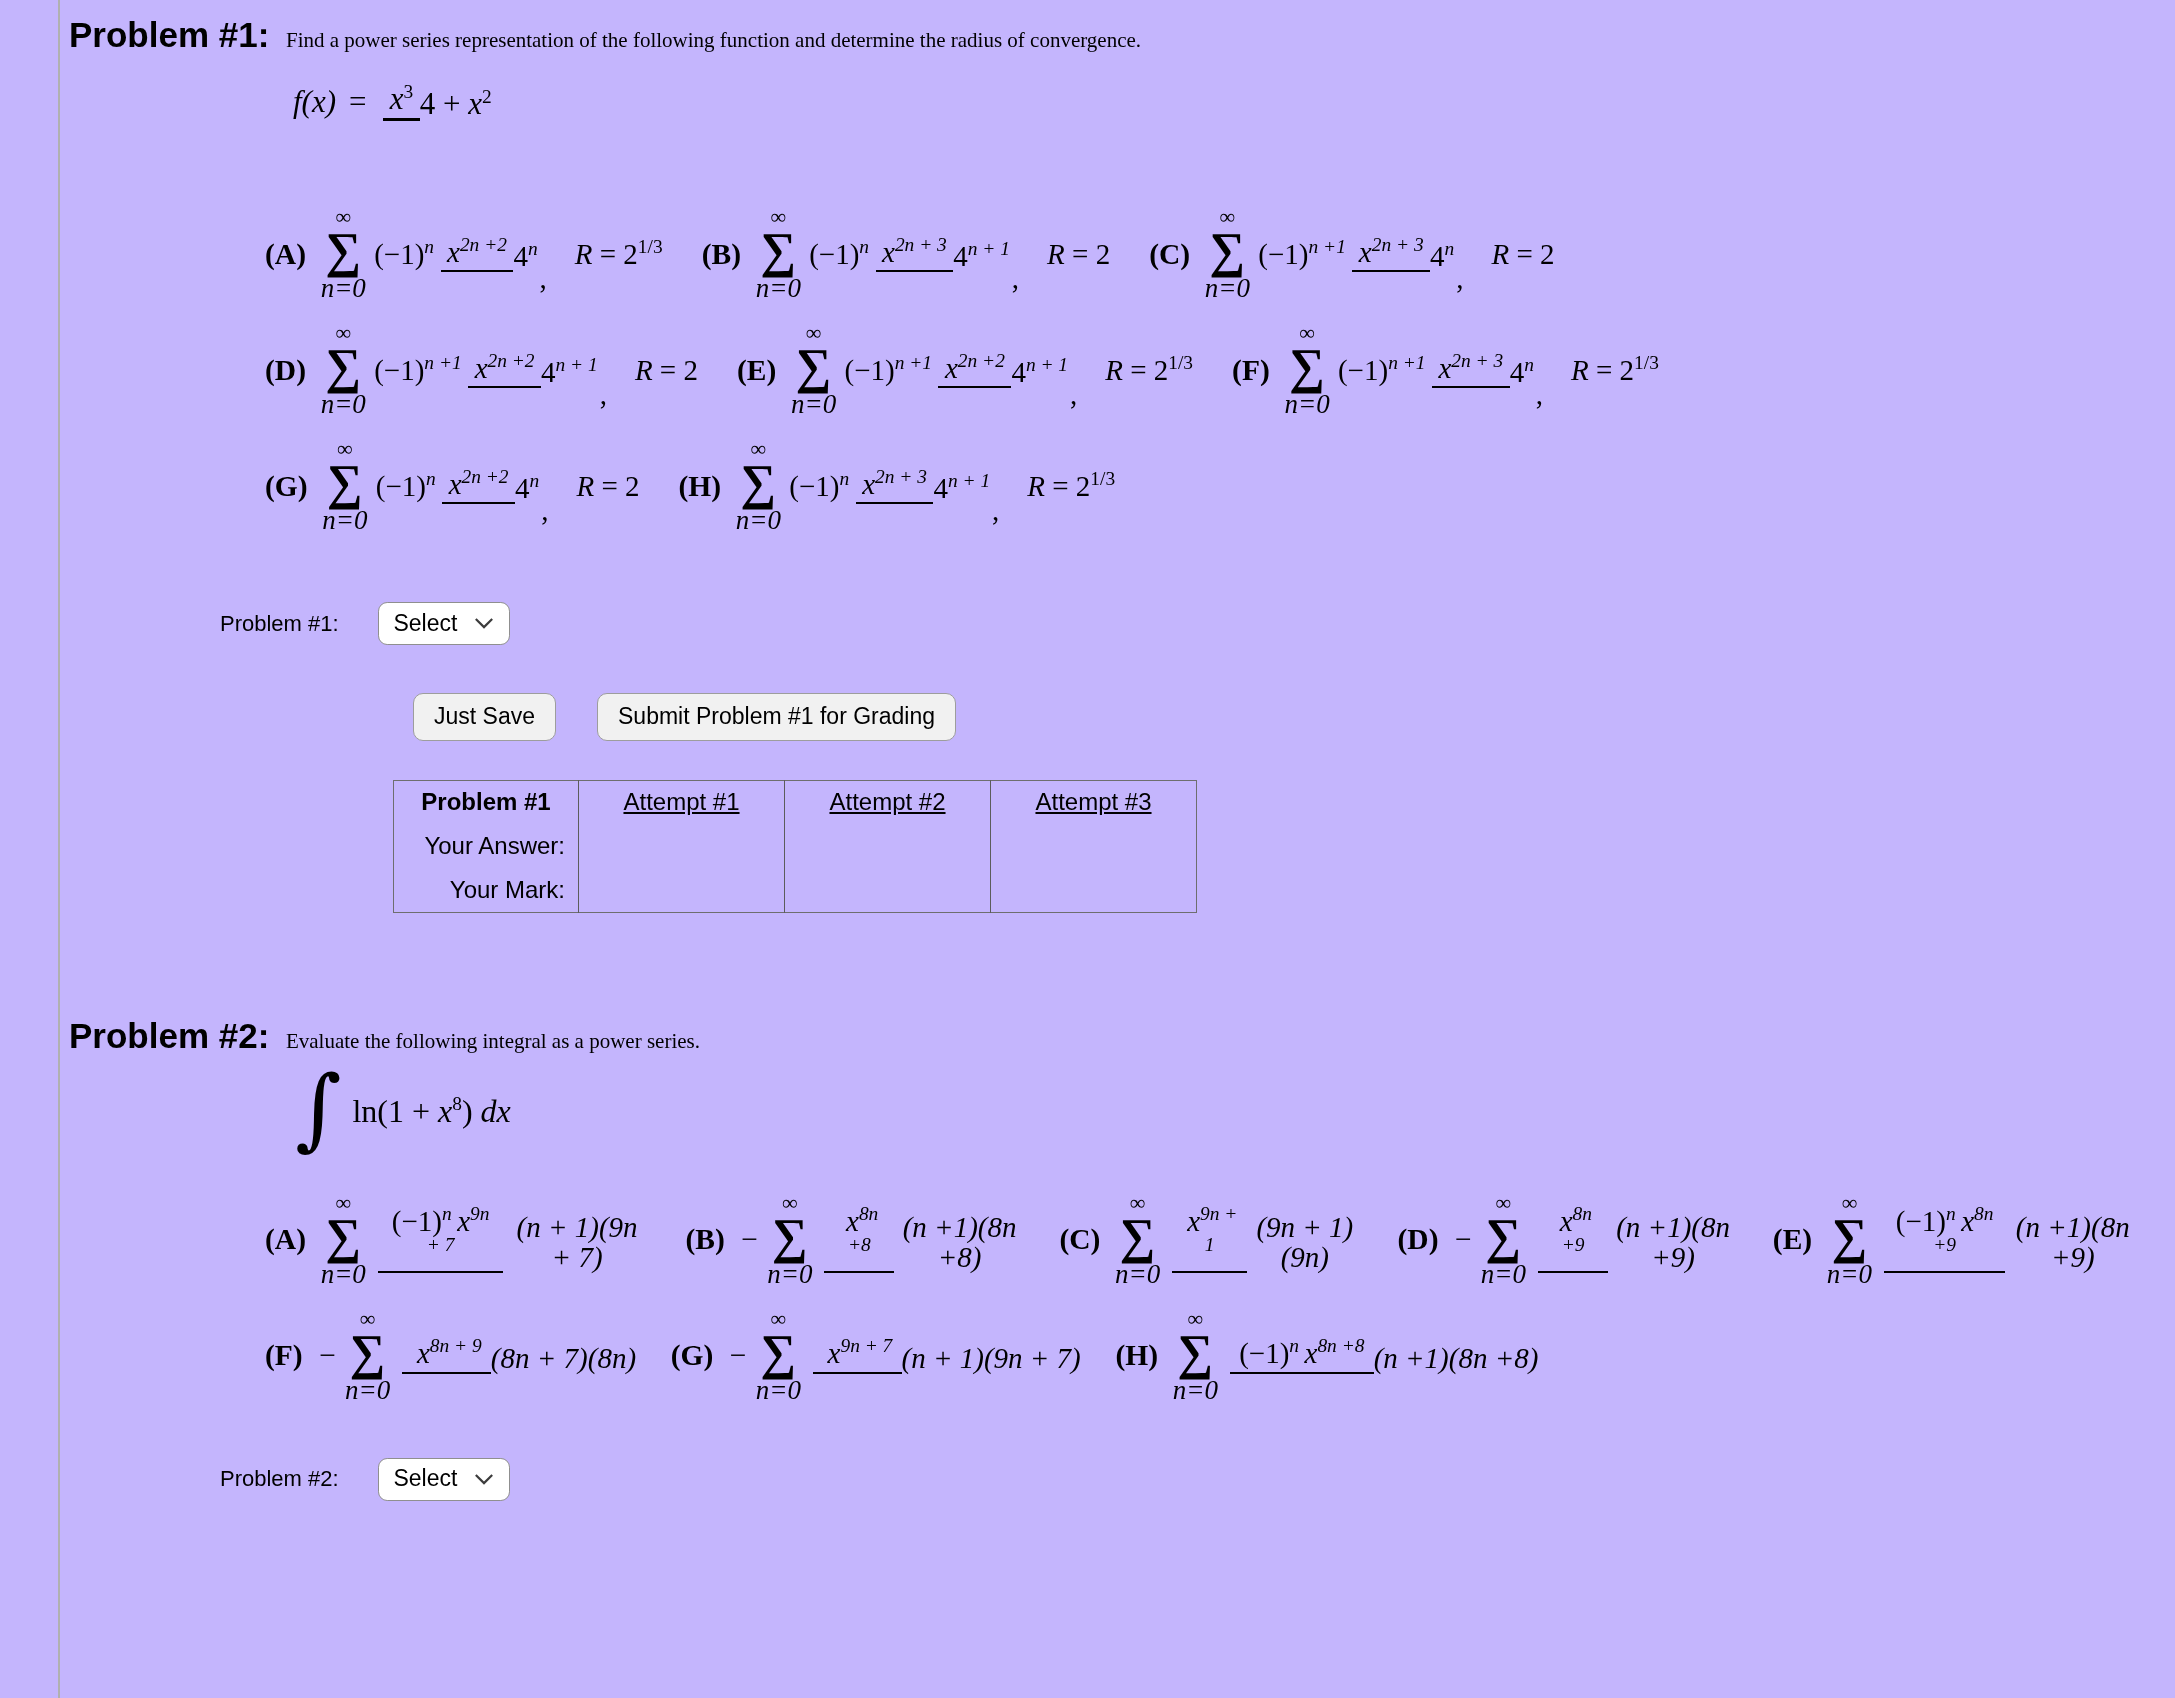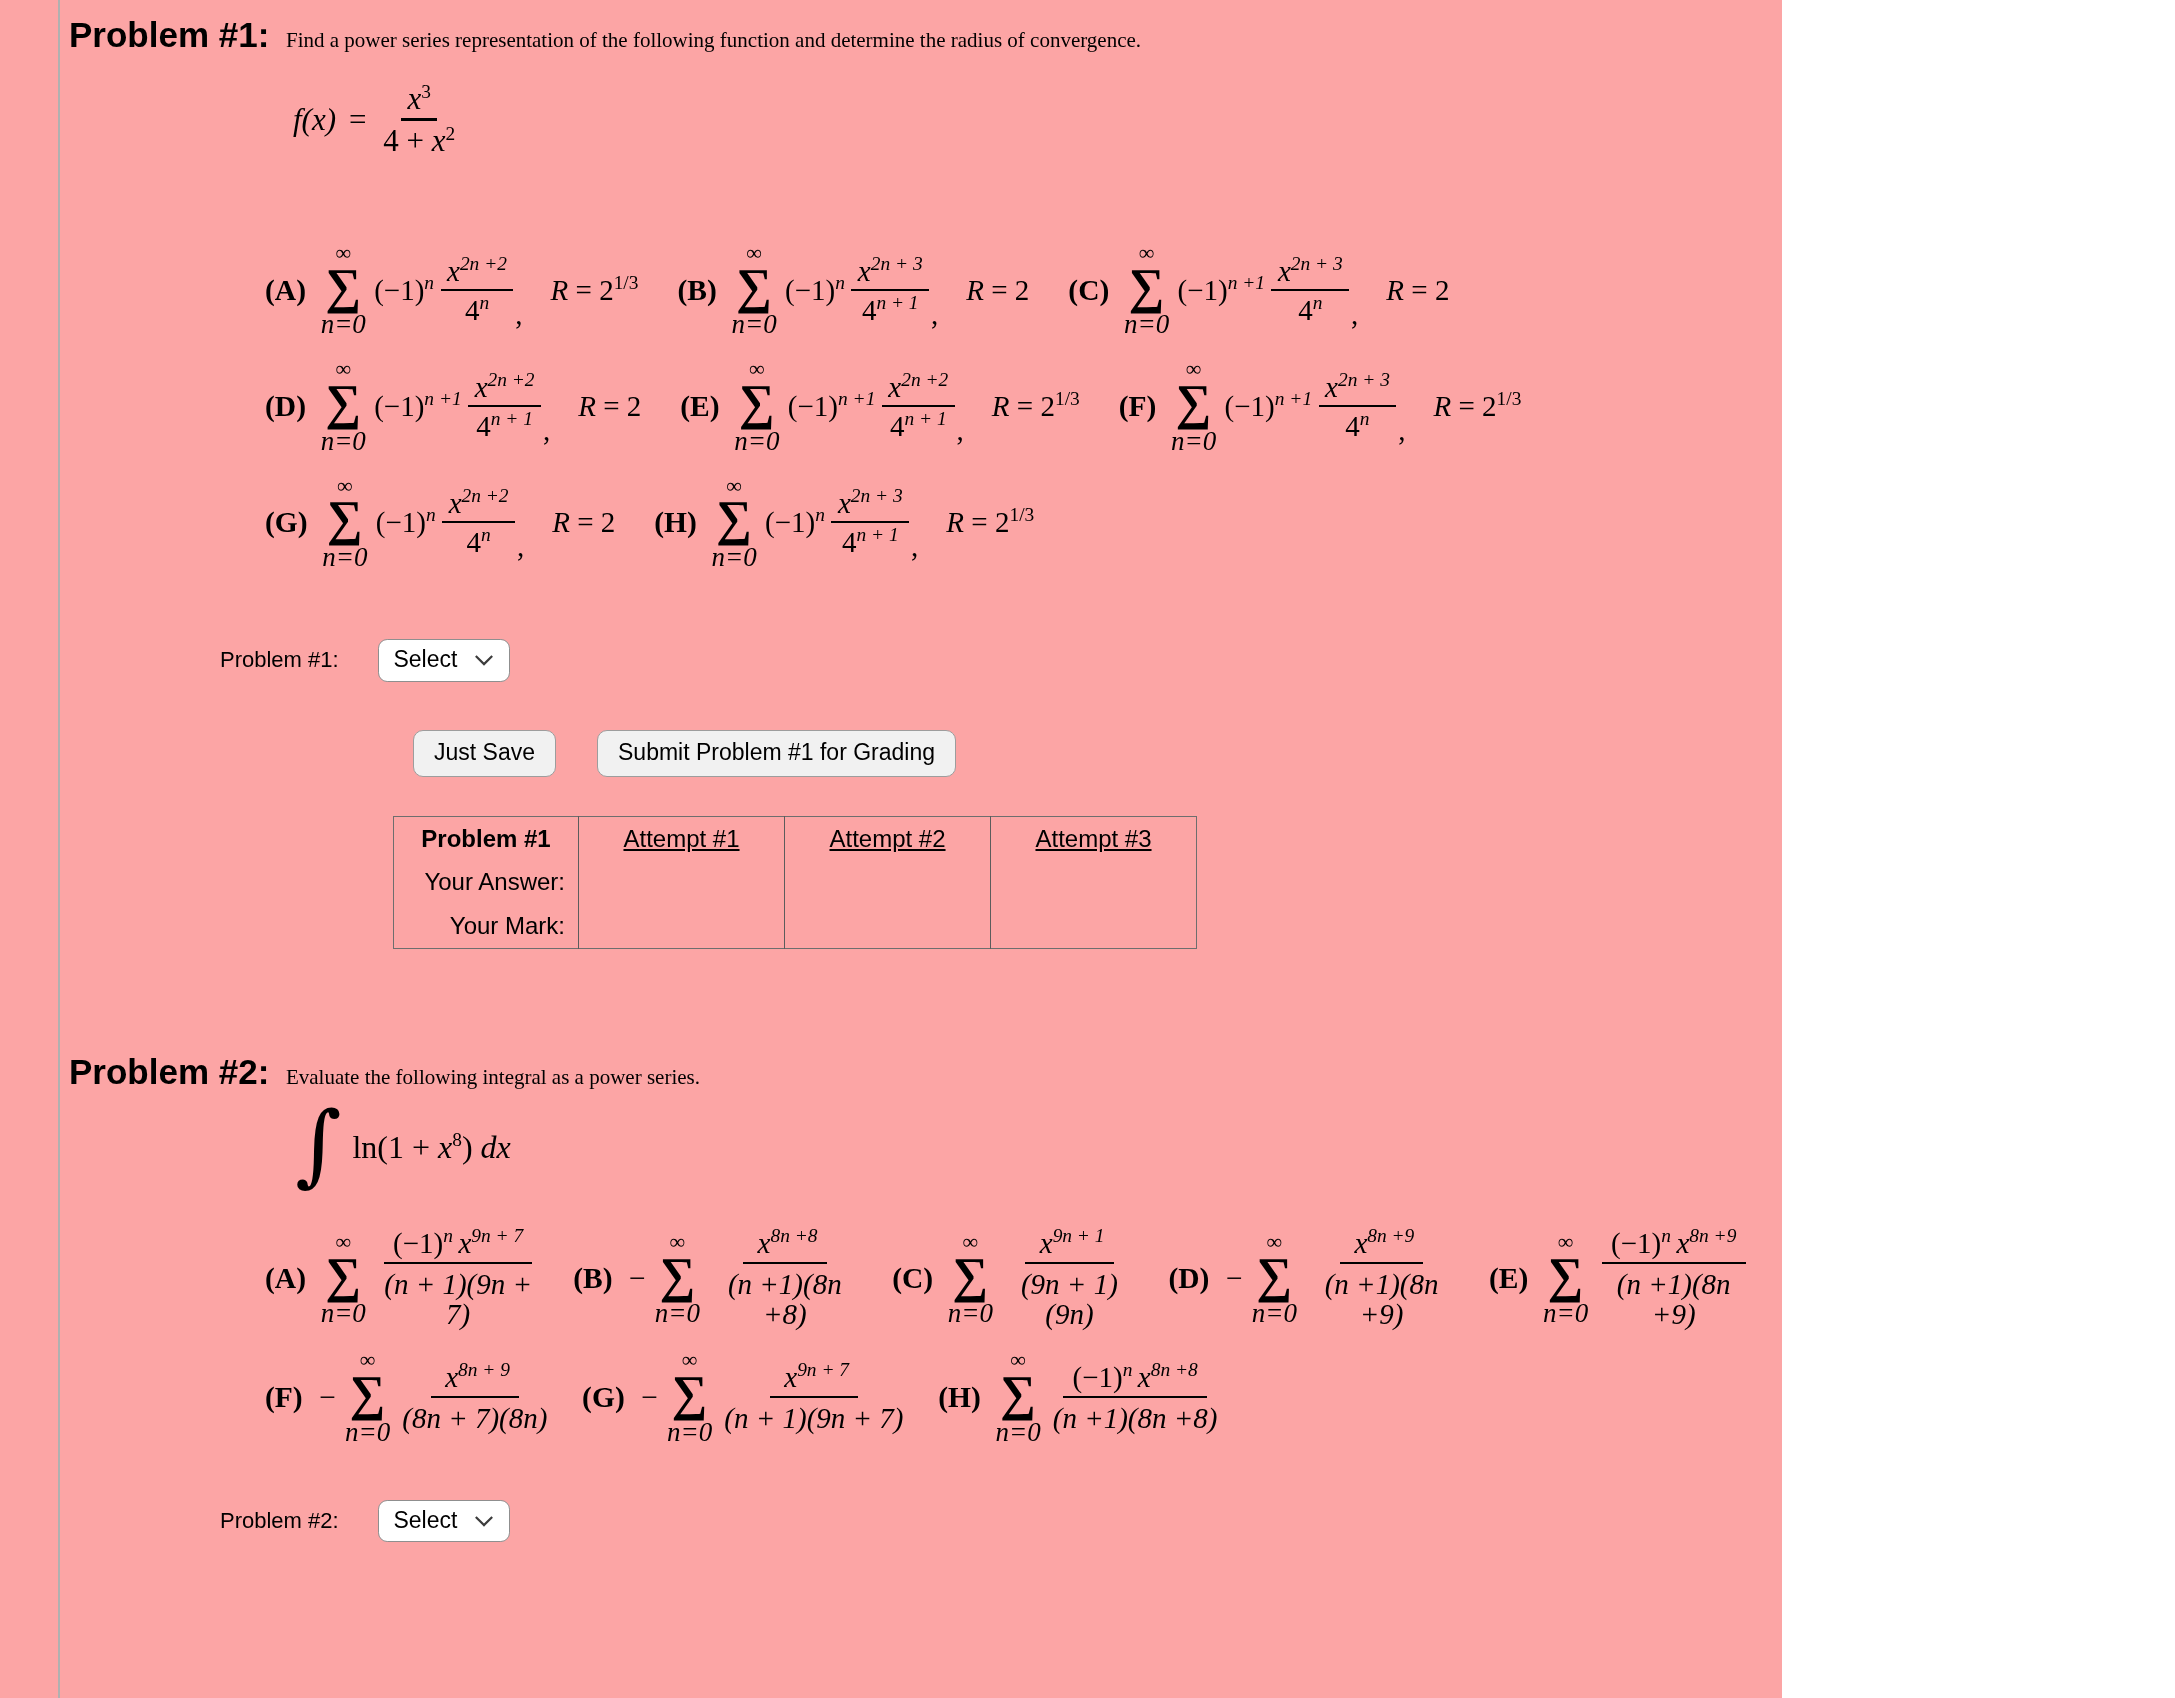--- a/index.html
+++ b/index.html
@@ -1,17 +1,17 @@
 <!DOCTYPE html>
 <html style="font-size:14.8px"><head>
 <meta charset="utf-8">
 <style>
   * { margin:0; padding:0; box-sizing:border-box; }
   body { background:#fff; }
-  .page { position:relative; width:1782px; height:1698px; background:#fca5a5; overflow:hidden;
+  .page { position:relative; width:2175px; height:1698px; background:#c4b5fd; overflow:hidden;
           font-family:"Liberation Serif", serif; color:#000; }
   .vline { position:absolute; left:58px; top:0; width:1.8px; height:100%; background:#b0b0b0; }
 
   
   .prob-head { display:flex; align-items:baseline; gap:16.6px; margin-left:69px; }
   .prob-title { font-family:"Liberation Sans", sans-serif; font-weight:bold; font-size:35px; }
   .prob-prompt { font-size:21px; }
 
   
   .it { font-style:italic; }
@@ -20,21 +20,21 @@
   .math-row { display:flex; align-items:center; margin-left:265px; font-size:29px; }
   .opt { display:inline-flex; align-items:center; margin-right:39px; }
   .opt-label { font-weight:bold; font-size:29.5px; margin-right:11px; }
   .sign { font-size:29.5px; margin:0 5.5px; }
   .sign:empty { margin:0; }
   .sum { display:inline-flex; flex-direction:column; align-items:center; line-height:1; margin:0 8.3px 0 3.7px; }
   .sum-top { font-size:22px; margin-bottom:0.9px; }
   .sum-sig { font-size:50px; line-height:.85; font-weight:bold; }
   .sum-bot { font-size:27px; font-style:italic; margin-top:3.7px; }
   .coeff { margin-right:2.8px; }
-  .frac { display:inline-flex; flex-direction:column; align-items:center; text-align:center; margin:0 3.7px; }
+  .frac { display:inline-flex; flex-direction:row; align-items:center; text-align:center; margin:0 3.7px; }
   .frac .num { padding:0 6.5px 2.8px; border-bottom:2.8px solid #000; line-height:1.05; }
   .frac .den { padding-top:3.7px; line-height:1.05; }
   .comma { align-self:center; transform:translateY(24px); margin-left:-1.8px; }
   .rval { margin-left:28px; white-space:nowrap; }
   .sp { margin-left:5.5px; }
 
   
   .func-block { display:flex; align-items:center; gap:13px; margin:28px 0 0 293px; font-size:31px; }
   .func-block .frac .num { border-bottom-width:3.7px; }
 

